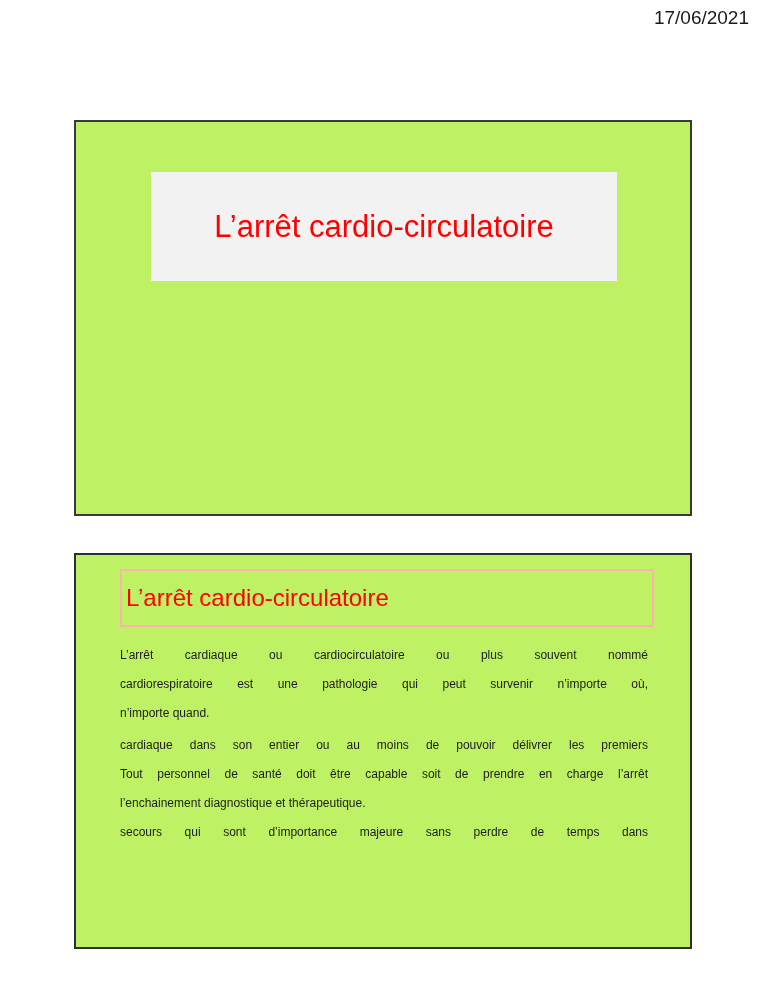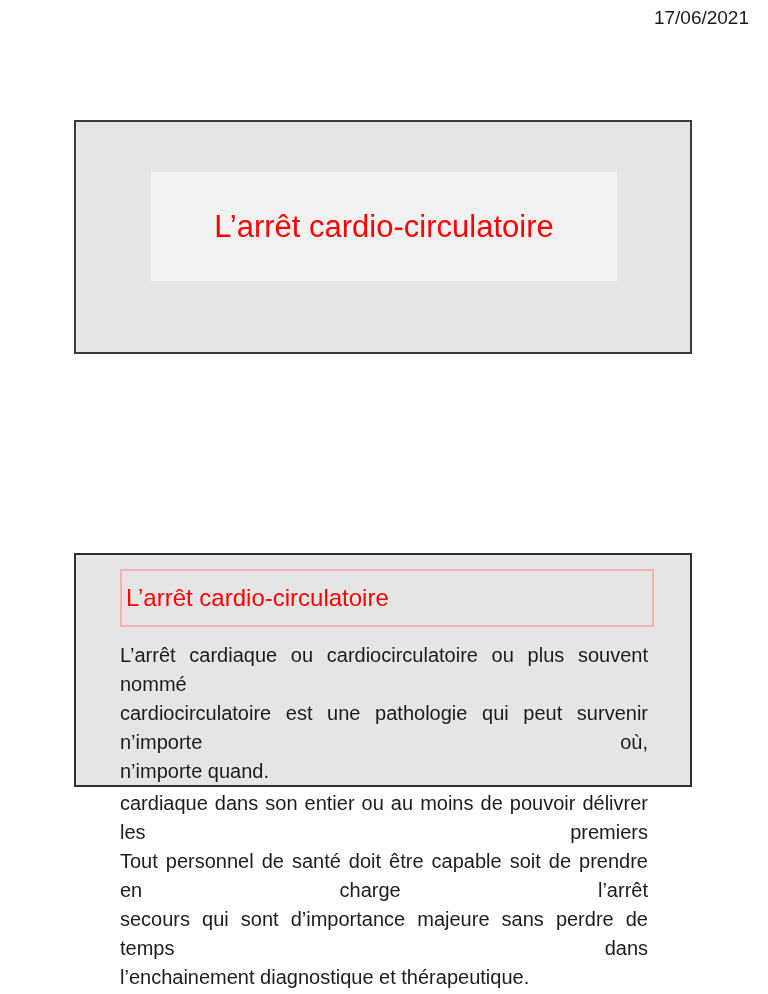--- a/index.html
+++ b/index.html
@@ -20,22 +20,22 @@
     top: 7px;
     right: 19px;
     font-size: 19px;
     color: #1a1a1a;
     letter-spacing: 0px;
   }
   .slide {
     position: absolute;
     left: 74px;
     width: 618px;
-    height: 234px;
-    background: #e5e5e5;
+    height: 396px;
+    background: #bef264;
     border: 2px solid #3a3a3a;
     box-sizing: border-box;
     padding-left: 48px;
   }
   .slide-1 { top: 120px; }
   .slide-2 { top: 553px; border-color: #2f2f2f; }
 
   
   .banner {
     position: absolute;
@@ -71,21 +71,21 @@
     font-size: 24px;
     padding-left: 4px;
     white-space: nowrap;
   }
   .slide-body {
     position: absolute;
     left: 44px;
     top: 86px;
     width: 528px;
     color: #1c1c1c;
-    font-size: 20px;
+    font-size: 12px;
     line-height: 29px;
   }
   .paragraph { margin: 0 0 3px 0; }
   .bl {
     text-align: justify;
     text-align-last: justify;
     white-space: normal;
   }
   .bl.last {
     text-align: left;
@@ -105,25 +105,25 @@
     </div>
   </div>
 
   <div class="slide slide-2">
     <div class="title-box">
       <div class="slide2-title">L’arrêt cardio-circulatoire</div>
     </div>
     <div class="slide-body">
         <div class="paragraph">
           <div class="bl">L’arrêt cardiaque ou cardiocirculatoire ou plus souvent nommé</div>
-          <div class="bl">cardiocirculatoire est une pathologie qui peut survenir n’importe où,</div>
+          <div class="bl">cardiorespiratoire est une pathologie qui peut survenir n’importe où,</div>
           <div class="bl last">n’importe quand.</div>
         </div>
         <div class="paragraph">
           <div class="bl">cardiaque dans son entier ou au moins de pouvoir délivrer les premiers</div>
           <div class="bl">Tout personnel de santé doit être capable soit de prendre en charge l’arrêt</div>
+          <div class="bl last">l’enchainement diagnostique et thérapeutique.</div>
           <div class="bl">secours qui sont d’importance majeure sans perdre de temps dans</div>
-          <div class="bl last">l’enchainement diagnostique et thérapeutique.</div>
         </div>
       </div>
   </div>
 
 </div>
 
 </body></html>

